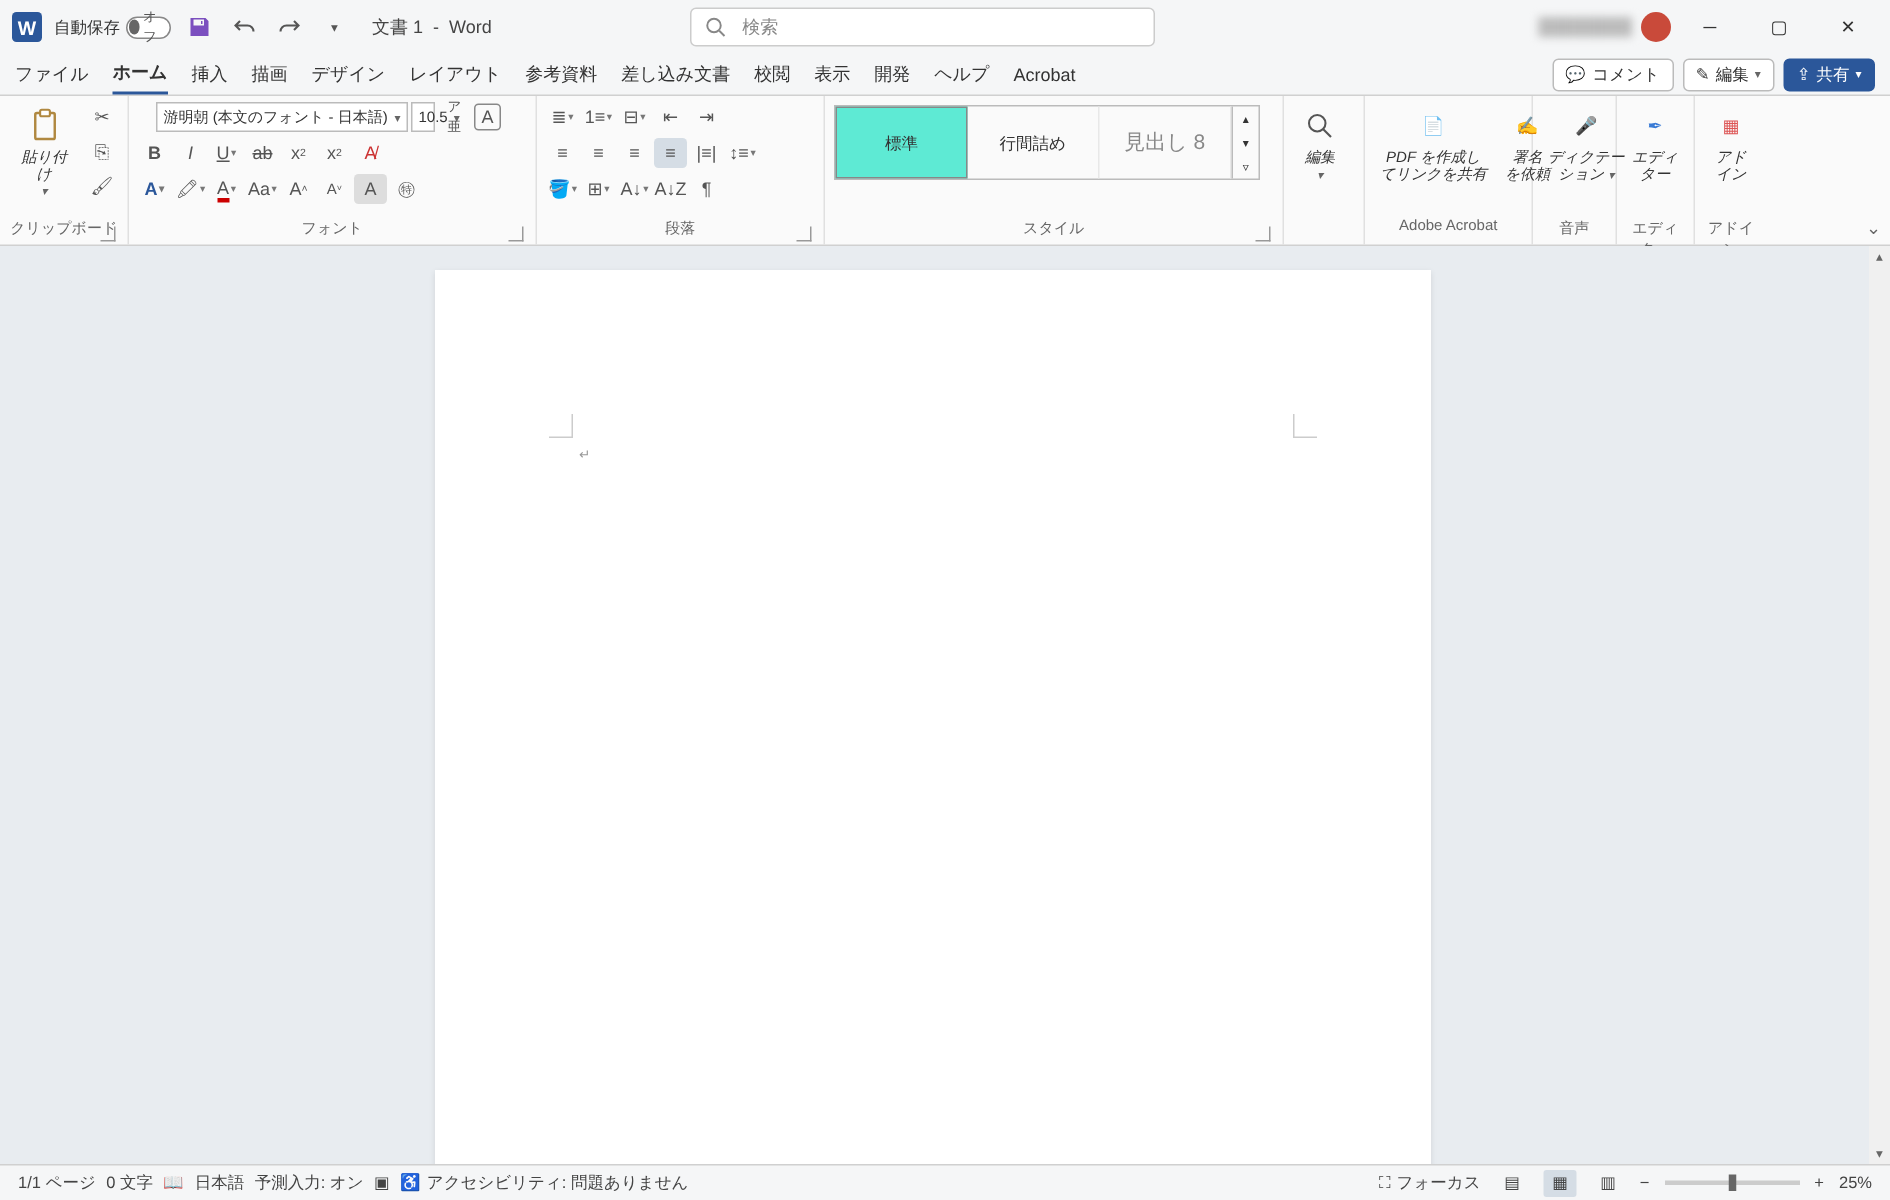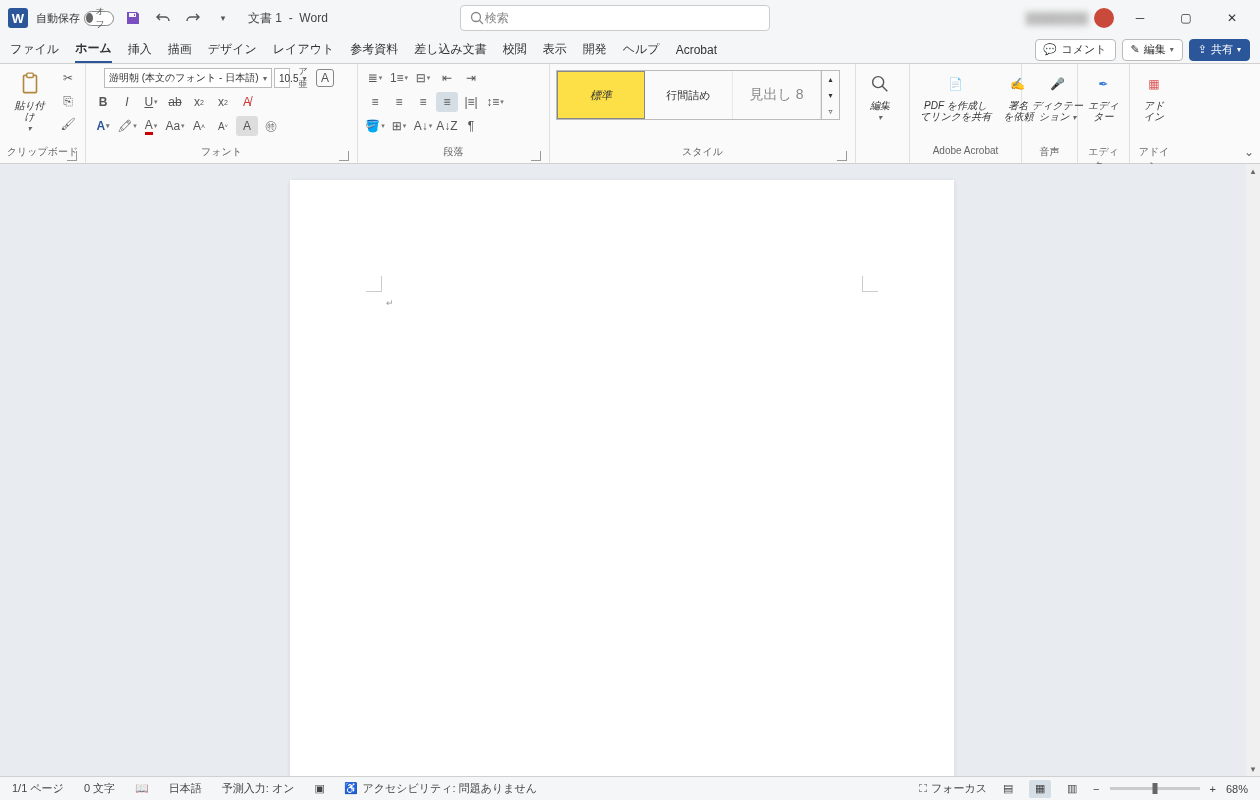--- a/index.html
+++ b/index.html
@@ -5,21 +5,21 @@
 * { margin: 0; padding: 0; box-sizing: border-box; font-family: "Yu Gothic UI", "Meiryo", sans-serif; }
 body { width: 1260px; height: 800px; background: #e8ecf0; overflow: hidden; font-size: 12px; color: #333; }
 .titlebar { height: 36px; display: flex; align-items: center; background: #f5f6f7; padding: 0 8px; gap: 8px; }
 .word-w { width: 20px; height: 20px; background: #2b579a; color: #fff; font-weight: bold; display: flex; align-items: center; justify-content: center; border-radius: 3px; font-size: 13px; }
 .autosave { display: flex; align-items: flex-start; gap: 4px; font-size: 11px; }
 .toggle { width: 30px; height: 15px; border: 1px solid #888; border-radius: 8px; display: flex; align-items: center; padding: 1px; background: #fff; }
 .toggle-knob { width: 10px; height: 10px; border-radius: 50%; background: #666; }
 .toggle-label { font-size: 9px; color: #555; padding: 0 3px 0 2px; }
 .qat-btn { width: 22px; height: 22px; display: flex; align-items: center; justify-content: center; color: #555; cursor: pointer; border-radius: 3px; }
 .doc-title { font-size: 12px; color: #444; margin-left: 6px; }
-.search-box { flex: 0 0 310px; height: 26px; border: 1px solid #ccc; border-radius: 4px; display: flex; align-items: center; padding: 0 8px; gap: 0; background: #fff; margin: 0 auto; color: #888; }
+.search-box { flex: 0 0 310px; height: 26px; border: 1px solid #ccc; border-radius: 4px; display: flex; align-items: center; padding: 0 8px; gap: 10px; background: #fff; margin: 0 auto; color: #888; }
 .titlebar-right { margin-left: auto; display: flex; align-items: center; gap: 6px; }
 .user-chip { filter: blur(3px); color: #bbb; font-size: 11px; }
 .user-avatar { width: 20px; height: 20px; border-radius: 50%; background: #c94a3a; }
 .win-btn { width: 40px; height: 28px; display: flex; align-items: center; justify-content: center; color: #333; cursor: pointer; }
 .tabs-row { height: 28px; display: flex; align-items: center; background: #f5f6f7; padding: 0 10px; gap: 16px; border-bottom: 1px solid #d0d0d0; }
 .tab { font-size: 12px; color: #333; padding: 4px 0; cursor: pointer; }
 .tab.active { font-weight: bold; border-bottom: 2px solid #2b579a; }
 .tabs-right { margin-left: auto; display: flex; gap: 6px; align-items: center; }
 .pill-btn { height: 22px; border: 1px solid #bbb; border-radius: 4px; display: flex; align-items: center; padding: 0 8px; gap: 4px; font-size: 11px; background: #fff; cursor: pointer; }
 .share-btn { background: #2b579a; color: #fff; border-color: #2b579a; }
@@ -33,34 +33,34 @@
 .big-lbl { font-size: 10px; line-height: 11px; color: #333; font-style: italic; }
 .small-btn { width: 22px; height: 20px; display: flex; align-items: center; justify-content: center; cursor: pointer; border-radius: 3px; color: #555; font-size: 12px; }
 .row3 { display: flex; flex-direction: column; gap: 3px; }
 .row { display: flex; gap: 2px; align-items: center; }
 .sel { height: 20px; border: 1px solid #bbb; font-size: 10px; padding: 0 4px; display: flex; align-items: center; background: #fff; justify-content: space-between; gap: 4px; }
 .font-name { width: 168px; margin-left: 12px; }
 .font-size { width: 16px; }
 .chev { font-size: 8px; color: #666; }
 .styles-gallery { display: flex; border: 1px solid #bbb; height: 50px; margin-top: 2px; }
 .style-item { width: 88px; display: flex; align-items: center; justify-content: center; border-right: 1px solid #e8e8e8; font-size: 11px; cursor: pointer; }
-.style-item.sel-s { border: 1px solid #888; background: #fde047; font-style: italic; }
+.style-item.sel-s { border: 1px solid #888; background: #5eead4; }
 .style-handle { width: 18px; display: flex; flex-direction: column; border-left: 1px solid #bbb; }
 .style-handle div { flex: 1; display: flex; align-items: center; justify-content: center; font-size: 8px; cursor: pointer; }
 .collapse-chev { position: absolute; right: 6px; bottom: 4px; font-size: 12px; color: #666; cursor: pointer; }
 .workspace { flex: 1; height: calc(800px - 36px - 28px - 100px - 24px); background: #e8ecf0; position: relative; overflow: hidden; }
 .page { position: absolute; left: 290px; top: 16px; width: 664px; height: 900px; background: #fff; box-shadow: 0 1px 4px rgba(0,0,0,0.1); }
 .margin-mark { position: absolute; width: 16px; height: 16px; }
 .margin-mark.tl { left: 76px; top: 96px; border-left: 1px solid #ccc; border-top: 1px solid #ccc; transform: rotate(180deg); }
 .margin-mark.tr { right: 76px; top: 96px; border-right: 1px solid #ccc; border-top: 1px solid #ccc; transform: rotate(180deg); }
 .cursor-mark { position: absolute; left: 96px; top: 118px; font-size: 9px; color: #999; }
 .scrollbar-v { position: absolute; right: 0; top: 0; bottom: 0; width: 14px; background: #f0f0f0; }
 .scroll-up, .scroll-dn { height: 14px; display: flex; align-items: center; justify-content: center; font-size: 9px; color: #666; cursor: pointer; }
 .scroll-dn { position: absolute; bottom: 0; width: 100%; }
-.statusbar { height: 24px; background: #f5f6f7; border-top: 1px solid #d0d0d0; display: flex; align-items: center; padding: 0 12px; gap: 20px; font-size: 11px; color: #444; }
+.statusbar { height: 24px; background: #f5f6f7; border-top: 1px solid #d0d0d0; display: flex; align-items: center; padding: 0 12px; gap: 7px; font-size: 11px; color: #444; }
 .status-item { cursor: pointer; display: flex; align-items: center; gap: 4px; }
 .status-right { margin-left: auto; display: flex; align-items: center; gap: 10px; }
 .view-btn { width: 22px; height: 18px; display: flex; align-items: center; justify-content: center; cursor: pointer; border-radius: 2px; }
 .view-btn.active { background: #d5dde5; }
 .zoom-slider { width: 90px; height: 3px; background: #ccc; position: relative; }
 .zoom-thumb { position: absolute; left: 50%; top: -4px; width: 5px; height: 11px; background: #666; transform: translateX(-50%); }
 .ico-svg { width: 16px; height: 16px; }
 .drop { font-size: 7px; color: #777; margin-left: 1px; }
 </style>
 </head>
@@ -334,15 +334,15 @@
   <div class="status-right">
     <div class="status-item">⛶ <span>フォーカス</span></div>
     <div class="view-btn">▤</div>
     <div class="view-btn active">▦</div>
     <div class="view-btn">▥</div>
     <div class="status-item">−</div>
     <div class="zoom-slider">
         <div class="zoom-thumb"></div>
       </div>
     <div class="status-item">+</div>
-    <div class="status-item">68%</div>
+    <div class="status-item">25%</div>
   </div>
 </div>
 
 </body></html>

